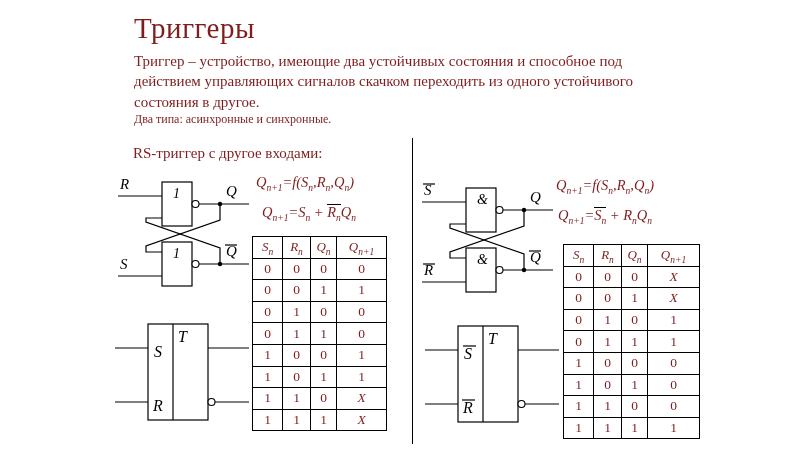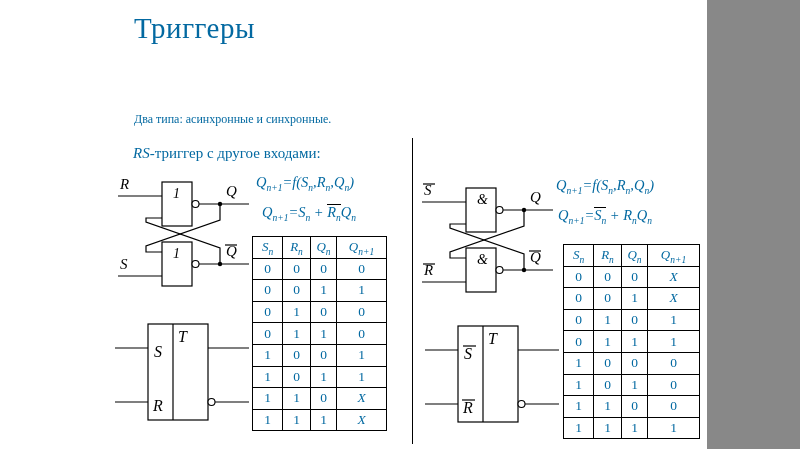--- a/index.html
+++ b/index.html
@@ -1,23 +1,23 @@
 <!DOCTYPE html>
 <html><head>
 <meta charset="utf-8">
 <style>
   html,body{margin:0;padding:0;background:#888;}
-  .slide{position:relative;width:707px;height:449px;background:#ffffff;color:#0369a1;
+  .slide{position:relative;width:800px;height:449px;background:#ffffff;color:#7f1d1d;
          font-family:"Liberation Serif",serif;overflow:hidden;}
   .abs{position:absolute;}
   .title{left:134px;top:12px;font-size:29px;font-weight:500;letter-spacing:.5px;}
   .intro{left:134px;top:51px;width:548px;font-size:15px;line-height:1.36;}
   .types{left:134px;top:112px;font-size:12px;}
   .heading{font-size:15px;white-space:nowrap;}
-  .heading .rs{font-style:italic;}
+  .heading .rs{}
   .formula{font-size:14.5px;font-style:italic;white-space:nowrap;}
   .formula sub, th sub{font-size:9.5px;}
   .ov{display:inline-block;border-top:1px solid #000;line-height:1.02;}
   .divider{width:1px;background:#000;}
   table.truth{border-collapse:collapse;table-layout:fixed;}
   table.truth th, table.truth td{border:1px solid #000;text-align:center;padding:0;
         font-weight:normal;height:20.6px;overflow:hidden;}
   table.truth th{font-style:italic;font-size:13px;}
   table.truth td{font-size:13.5px;}
   table.truth td.xval{font-style:italic;}
@@ -27,20 +27,21 @@
   svg text{fill:#000;font-family:"Liberation Serif",serif;font-style:italic;font-size:15px;}
   svg text.gate{font-size:14px;}
   svg text.blk{font-size:16px;}
 </style>
 </head>
 <body>
 
 <div class="slide">
 
   <div class="abs title">Триггеры</div>
+  <div class="abs intro">Триггер – устройство, имеющие два устойчивых состояния и способное под действием управляющих сигналов  скачком переходить из одного устойчивого состояния в другое.</div>
   <div class="abs types">Два типа: асинхронные и синхронные.</div>
 
   <div class="abs divider" style="left:412px;top:138px;height:306px;"></div>
 
   <div class="abs heading" style="left:133px;top:145px;">
     <span class="rs">RS</span><span>-триггер с другое входами:</span>
   </div>
 
   <svg class="abs" style="left:116px;top:168px;" width="135" height="132" viewBox="0 0 135 132">
     <rect x="46" y="14" width="30" height="44"></rect>

